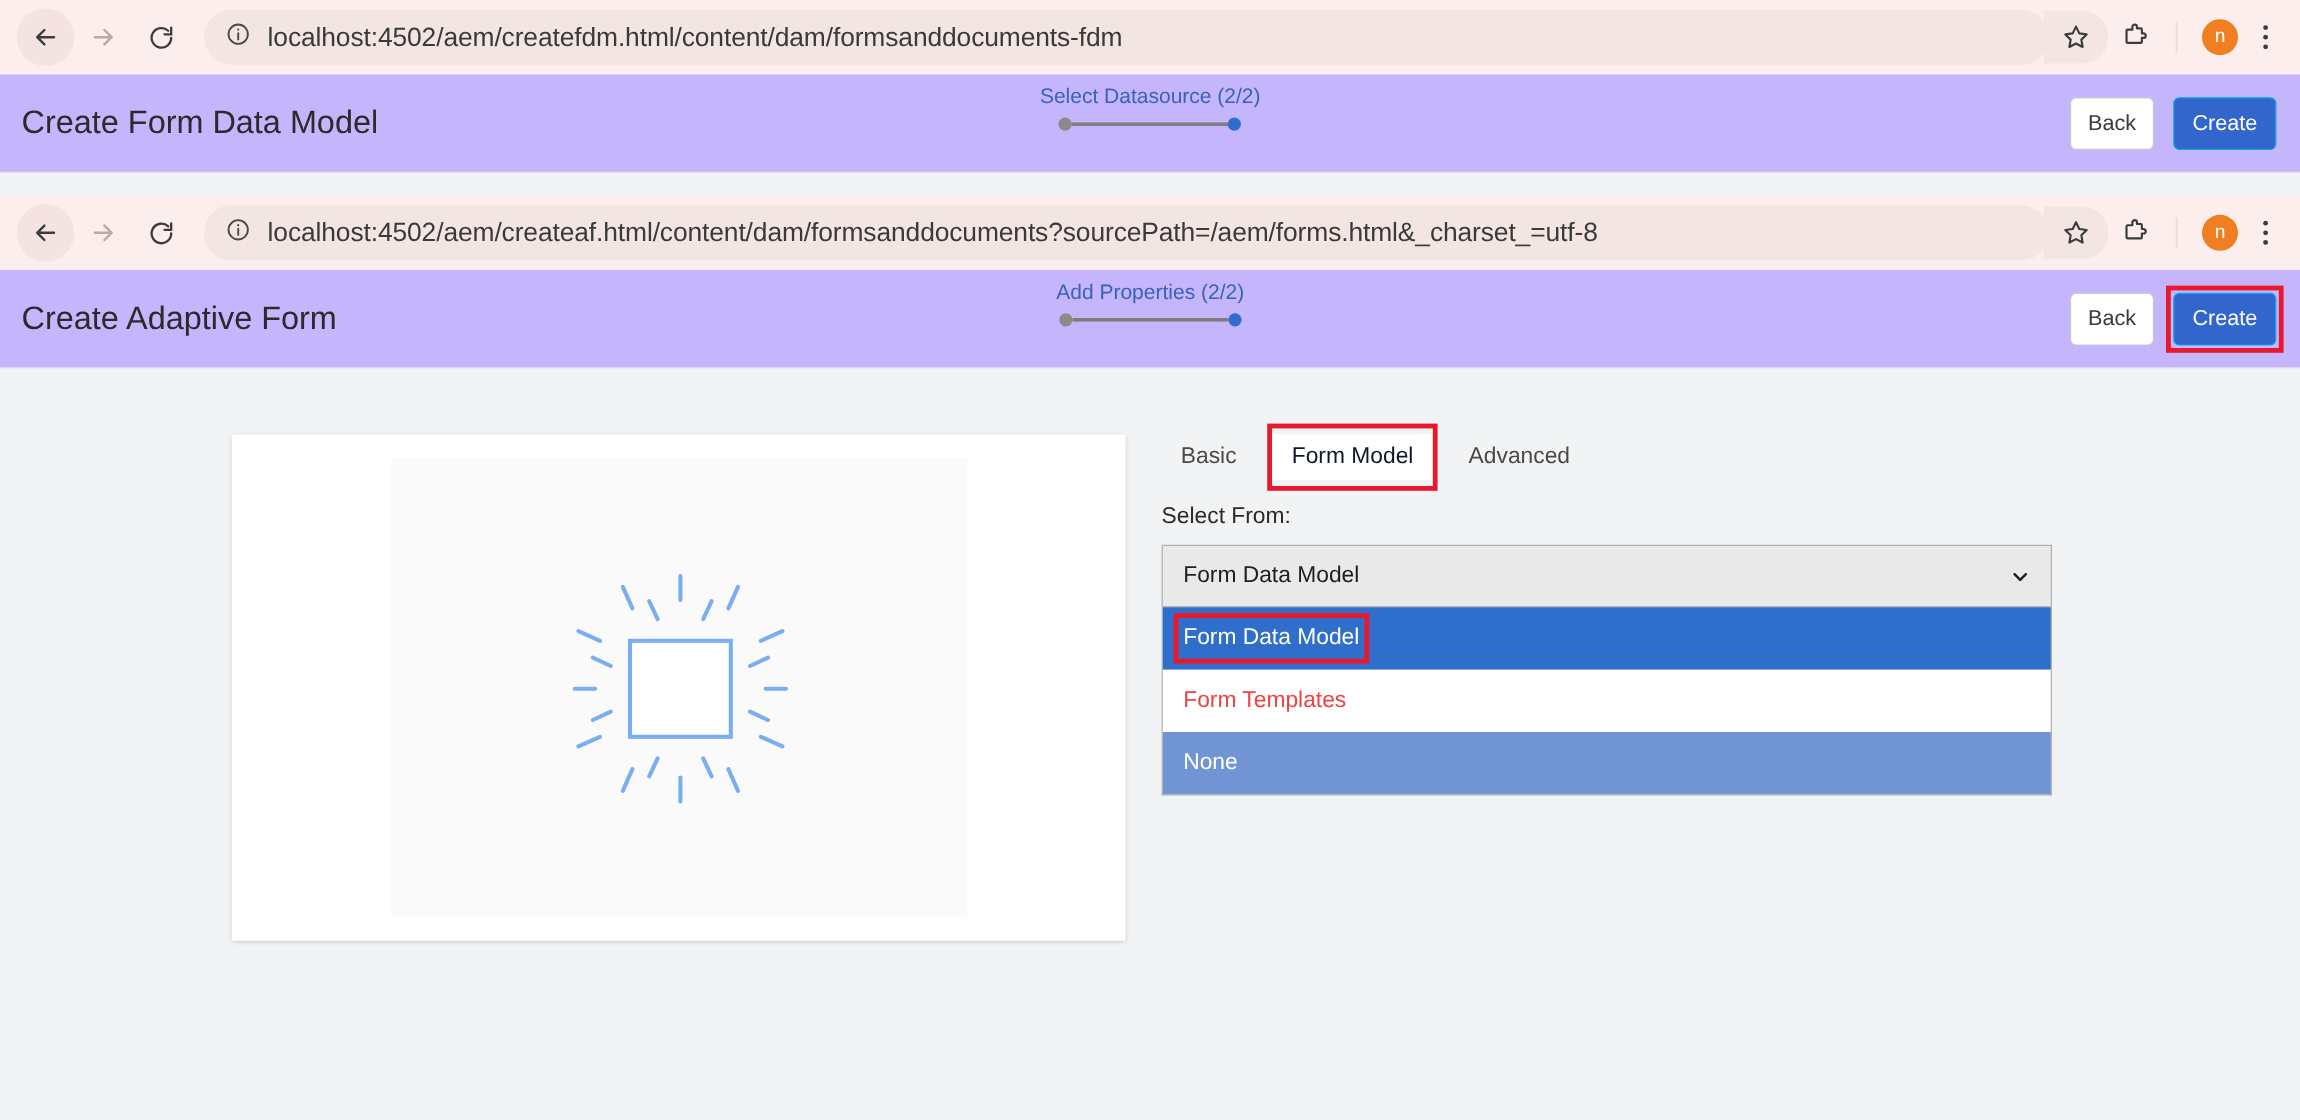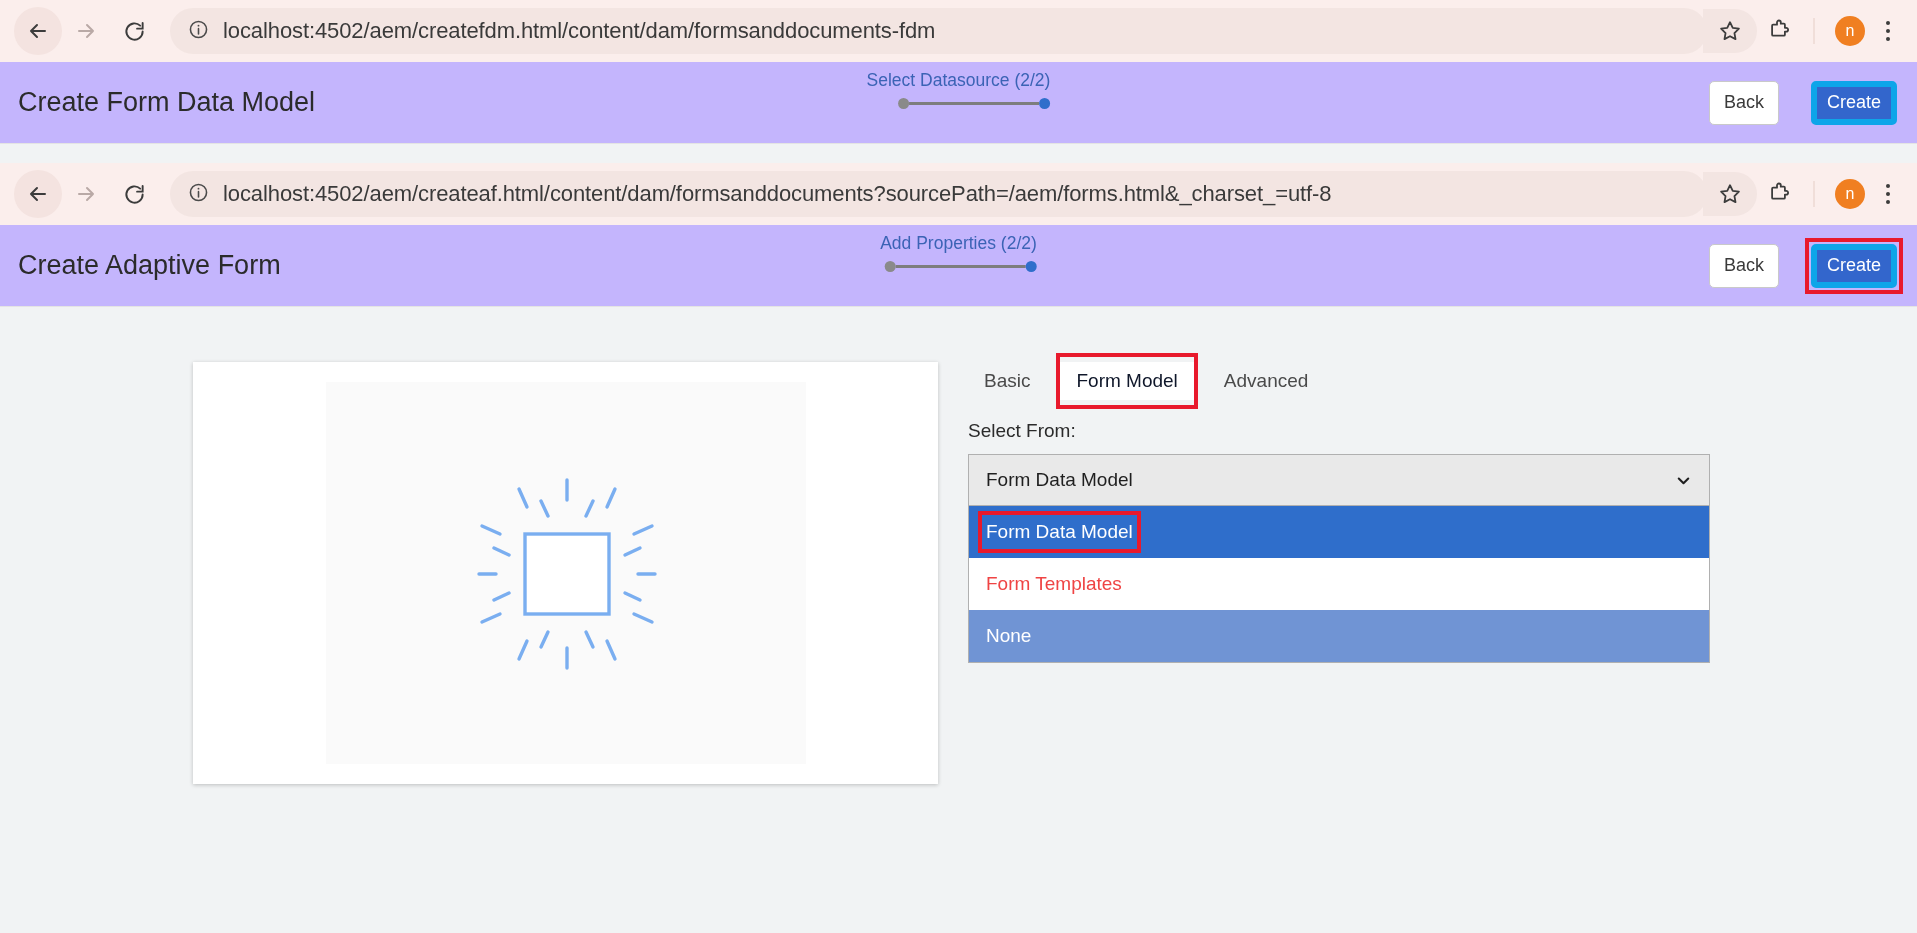--- a/index.html
+++ b/index.html
@@ -95,56 +95,56 @@
     font-weight: 400;
     white-space: nowrap;
   }
   .wizard {
     position: absolute;
     left: 50%;
     transform: translateX(-50%);
     top: 8px;
     display: flex;
     flex-direction: column;
-    align-items: flex-end;
+    align-items: center;
   }
   .wizard-label {
     font-size: 17.5px;
     color: #3b63b5;
     margin-bottom: 7px;
     white-space: nowrap;
   }
   .wizard-track {
     display: flex; align-items: center;
   }
   .dot { width: 11px; height: 11px; border-radius: 50%; }
   .dot.done { background: #8a8a8a; }
   .dot.active { background: #2f6ecb; }
   .track-line { width: 130px; height: 3px; background: #7d7d7d; }
 
   .header-actions {
     margin-left: auto;
-    display: flex; align-items: center; gap: 32px; justify-content: center;
+    display: flex; align-items: center; gap: 16px; justify-content: center;
   }
   .btn {
     font-size: 18px;
     border-radius: 5px;
     cursor: pointer;
     display: flex; align-items: center; justify-content: center;
   }
   .btn-back {
     width: 70px; height: 44px;
     background: #fff;
     border: 1px solid #c9c9c9;
     color: #3a3a3a;
   }
   .btn-create {
     width: 86px; height: 44px;
     background: #3366cc;
-    border: 6px solid #0ea5e9;
+    border: 1px solid #0ea5e9;
     color: #fff;
   }
   .annot-box {
     position: relative;
   }
   .annot-box::after {
     content: "";
     position: absolute;
     left: -6px; top: -6px; right: -6px; bottom: -6px;
     border: 4px solid #e8192c;

